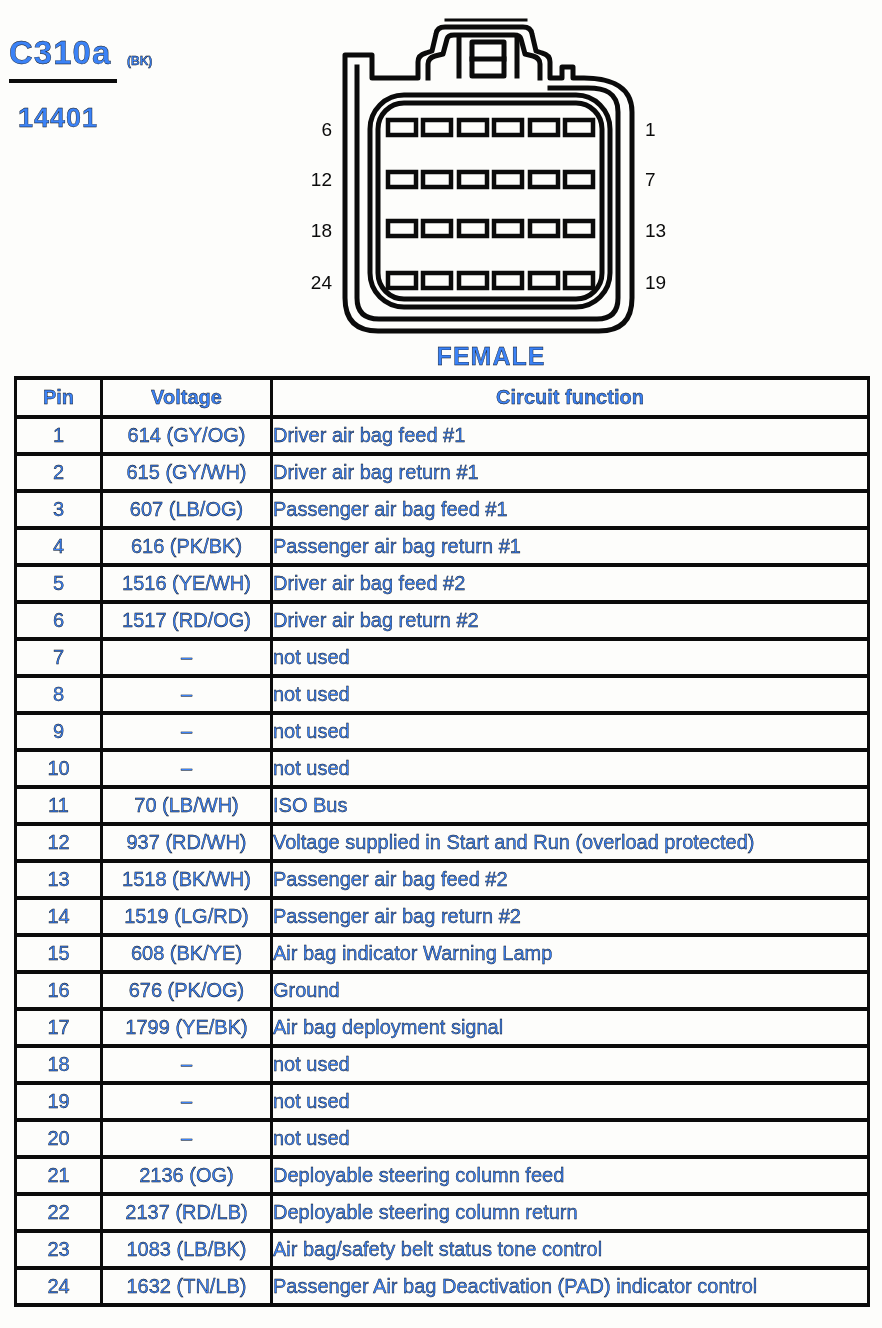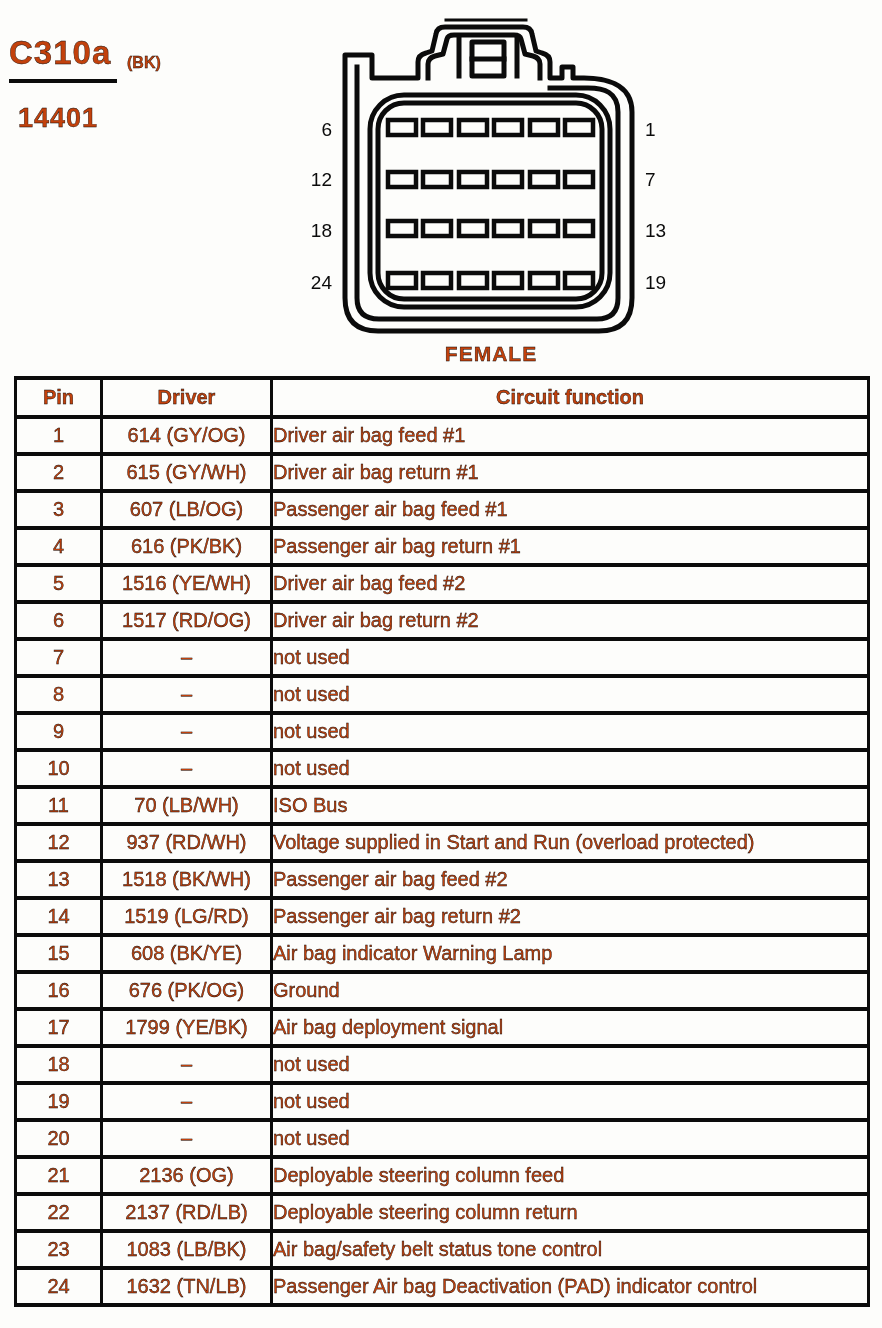--- a/index.html
+++ b/index.html
@@ -1,35 +1,35 @@
 <!DOCTYPE html>
 <html><head>
 <meta charset="utf-8">
 <style>
   html,body{margin:0;padding:0;background:#ffffff;}
   .page{
     position:relative;width:882px;height:1328px;background:#fdfdfb;
-    font-family:"Liberation Sans", sans-serif;color:#c2410c;overflow:hidden;
+    font-family:"Liberation Sans", sans-serif;color:#3b82f6;overflow:hidden;
     -webkit-text-stroke:0.4px #0b0b0b;
   }
   
   .cid{
     position:absolute;left:9px;top:34px;font-size:33px;font-weight:bold;
     letter-spacing:1px;border-bottom:4px solid #0b0b0b;padding:0 6px 7px 0;
   }
-  .ccode{position:absolute;left:127px;top:54px;font-size:16px;font-weight:bold;}
+  .ccode{position:absolute;left:127px;top:54px;font-size:12px;font-weight:bold;}
   .part{position:absolute;left:18px;top:103px;font-size:27px;font-weight:bold;letter-spacing:1px;}
   .component{position:absolute;left:9px;top:155px;font-size:15px;line-height:21px;}
   
   .connector{position:absolute;left:296px;top:2px;width:390px;height:340px;margin:0;}
   .connector svg{display:block;}
   .pinlabel{font-size:19px;fill:#0b0b0b;font-family:"Liberation Sans",sans-serif;}
   .female{
     position:absolute;left:296px;top:342px;width:390px;text-align:center;
-    font-size:21px;font-weight:bold;letter-spacing:1px;
+    font-size:25px;font-weight:bold;letter-spacing:1px;
   }
   
   table.pintab{
     position:absolute;top:376px;left:14px;width:856px;
     border-collapse:collapse;table-layout:fixed;
   }
   table.pintab col.c-pin{width:86px;}
   table.pintab col.c-circuit{width:170px;}
   table.pintab th,table.pintab td{
     border-style:solid;border-color:#0b0b0b;border-width:4px 3px;
@@ -115,21 +115,21 @@
 
   <table class="pintab">
     <colgroup>
         <col class="c-pin">
         <col class="c-circuit">
         <col class="c-func">
       </colgroup>
     <thead>
       <tr>
         <th>Pin</th>
-        <th>Driver</th>
+        <th>Voltage</th>
         <th>Circuit function</th>
       </tr>
     </thead>
     <tbody id="pin-table-body">
         <tr>
           <td class="pin-cell">1</td>
           <td class="circuit-cell">614 (GY/OG)</td>
           <td class="function-cell">Driver air bag feed #1</td>
         </tr>
         <tr>

